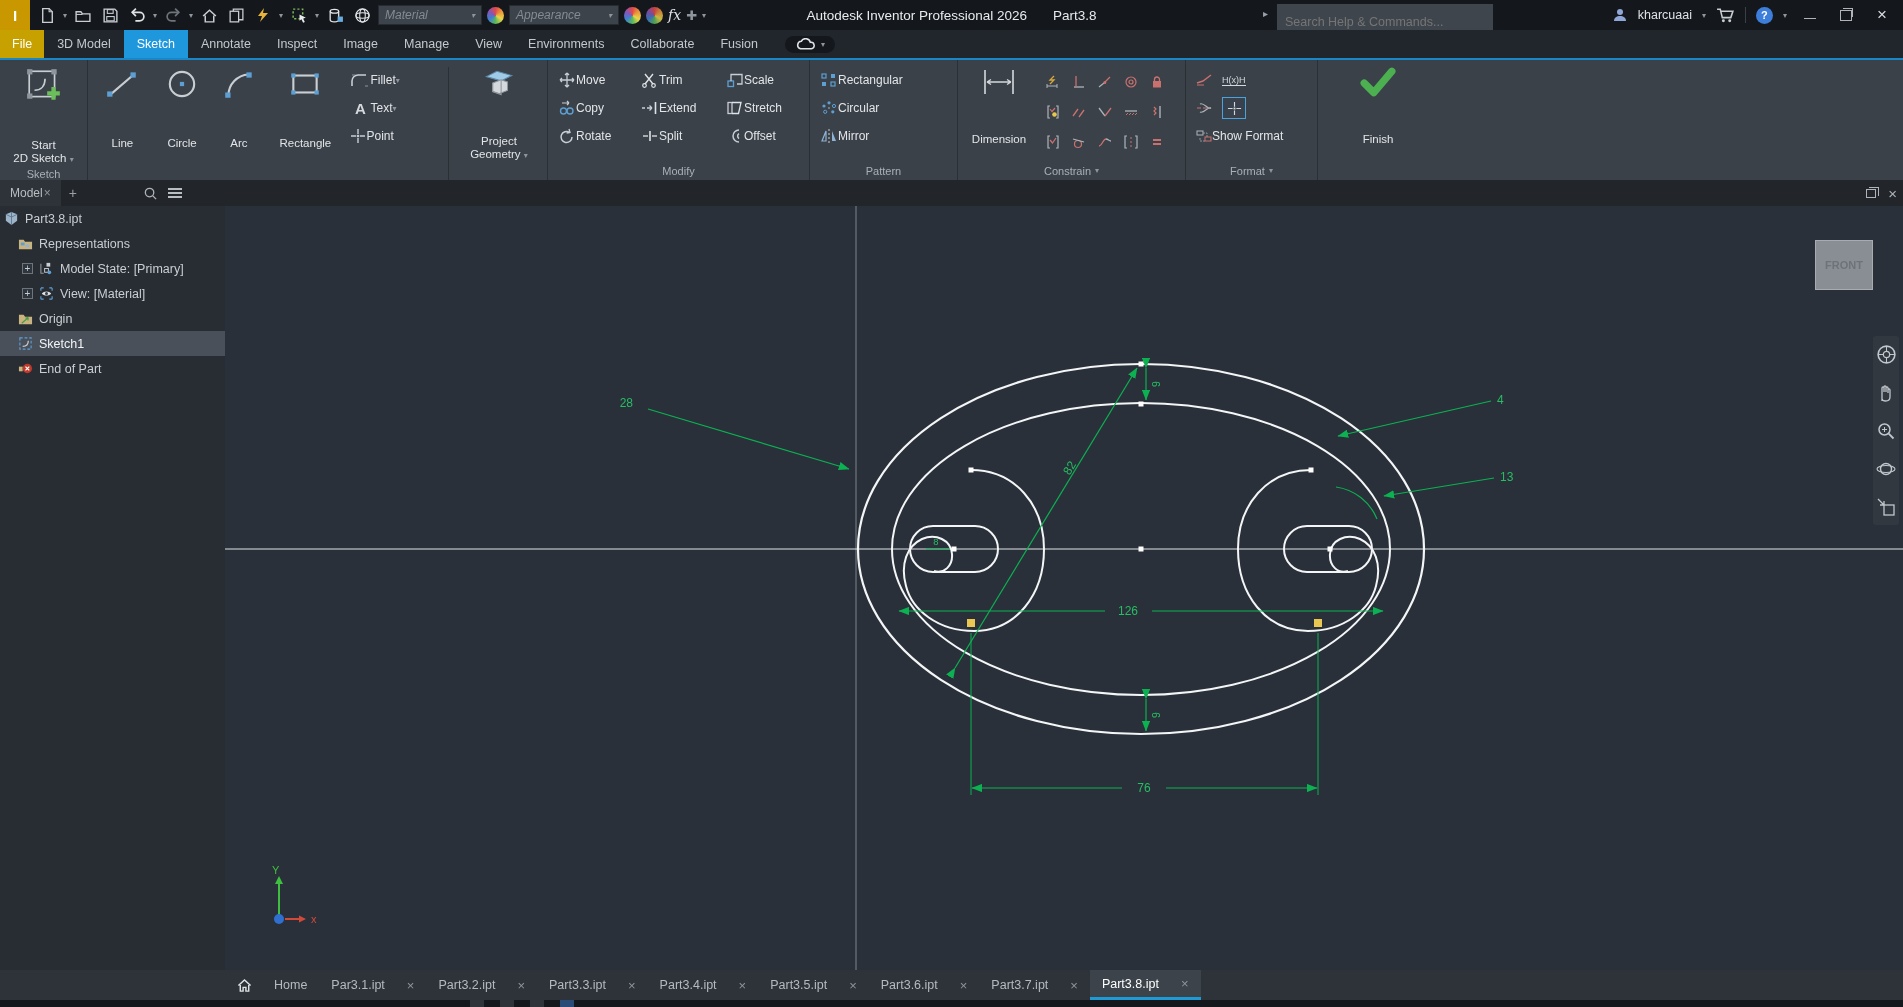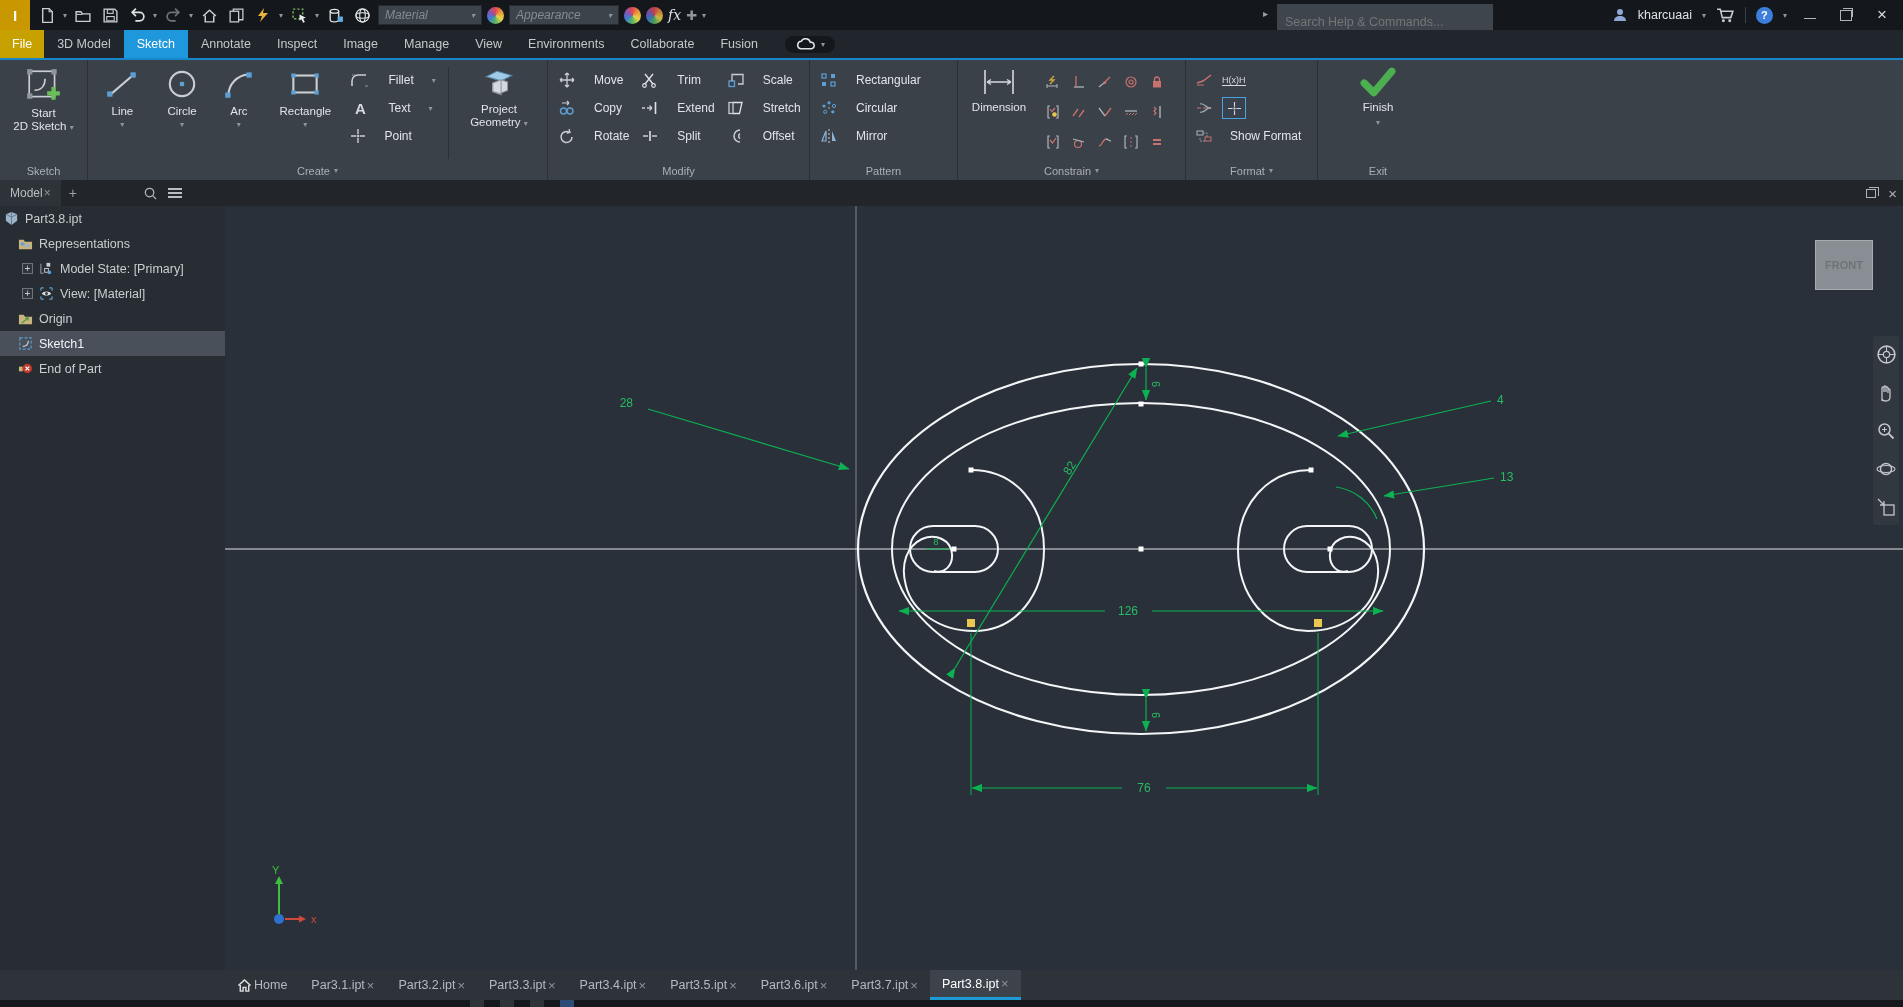--- a/index.html
+++ b/index.html
@@ -44,24 +44,24 @@
     border-radius:9px; padding:2px 10px; align-self:center; }
 
   
   #ribbon { position:absolute; left:0; top:58px; width:1903px; height:122px; background:#3a4149;
     border-top:2px solid #1787c9; display:flex; }
   .panel { display:flex; flex-direction:column; border-right:1px solid #2b3036; }
   .panel-body { flex:1; display:flex; align-items:flex-start; padding:5px 6px 0 6px; }
   .panel-label { height:19px; display:flex; align-items:center; justify-content:center; gap:4px;
     font-size:11px; color:#aab0b7; }
   .bigbtn { display:flex; flex-direction:column; align-items:center; justify-content:flex-start;
-    padding:2px 4px; color:#e2e5e8; font-size:11.5px; line-height:13px; text-align:center; }
+    padding:2px 4px; color:#e2e5e8; font-size:11.5px; line-height:13px; text-align:center;gap:32px; }
   .bigbtn .lbl { margin-top:4px; }
   .smallcol { display:flex; flex-direction:column; gap:4px; padding-top:3px; }
-  .smallbtn { display:flex; align-items:center; gap:18px; color:#e2e5e8; font-size:12px; height:24px; padding:0 4px; }
+  .smallbtn { display:flex; align-items:center; gap:0; color:#e2e5e8; font-size:12px; height:24px; padding:0 4px; }
   .vdiv { width:1px; background:#2b3036; margin:2px 6px; align-self:stretch; }
   .congrid { display:grid; grid-template-columns:repeat(5,26px); grid-auto-rows:30px; margin-left:6px; padding-top:2px; }
   .cc { display:flex; align-items:center; justify-content:center; }
   .hl-box { border:1px solid #4aa3dc; background:#39424c; }
 
   
   #docstrip { position:absolute; left:0; top:180px; width:1903px; height:26px; background:#22262b;
     display:flex; align-items:center; color:#b9bec3; font-size:12px; }
   #browser-tab { display:flex; align-items:center; gap:1px; background:#2e3339; height:26px; padding:0 10px; }
   #docstrip .plus { color:#9aa0a7; font-size:14px; margin-left:8px; }
@@ -85,21 +85,21 @@
   #canvas { position:absolute; left:225px; top:206px; right:0; bottom:37px; background:#293039; overflow:hidden; }
   #viewcube { position:absolute; left:1590px; top:34px; width:58px; height:50px; background:rgba(150,155,161,.88);
     border:1px solid #a8acb0; display:flex; align-items:center; justify-content:center;
     color:#6e7378; font-size:11px; font-weight:bold; }
   #navbar { position:absolute; right:4px; top:130px; width:26px; display:flex; flex-direction:column; gap:18px;
     align-items:center; padding:8px 0; background:rgba(70,76,84,.30); border-radius:3px; color:#c2c7cc; }
 
   
   #doctabs { position:absolute; left:0; bottom:7px; width:1903px; height:30px; background:#2e333a;
     display:flex; align-items:stretch; font-size:12.5px; color:#b4bac0; padding-left:225px; }
-  .dtab { display:flex; align-items:center; gap:2px; padding:0 12px; }
+  .dtab { display:flex; align-items:center; gap:22px; padding:0 12px; }
   .dtab .x { color:#8e959c; font-size:13px; }
   .dtab.active { background:#3c434b; color:#fff; border-bottom:3px solid #1d9bd7; }
   #statusbar { position:absolute; left:0; bottom:0; width:1903px; height:7px; background:#14181c; }
   .statmark { position:absolute; bottom:0; width:14px; height:7px; background:#4a5057; opacity:.5; }
 </style>
 </head>
 <body>
 
 <svg width="0" height="0" style="position:absolute">
   <defs>
@@ -426,20 +426,24 @@
       <span style="flex:1">Appearance</span>
         <span class="caret">▾</span>
     </div>
     <span class="colorwheel"></span>
     <span class="colorwheel" style="opacity:.85"></span>
     <span class="fx">fx</span>
     <span style="color:#8e959c;font-size:13px">✚</span>
     <span class="caret">▾</span>
   </div>
 
+  <div id="title-center">
+    <span>Autodesk Inventor Professional 2026</span>
+    <span>Part3.8</span>
+  </div>
 
   <span class="abs" style="left:1263px;top:8px;color:#9aa0a7;font-size:10px">▸</span>
   <div id="search-wrap">
     <input placeholder="Search Help &amp; Commands..." style="">
   </div>
 
   <div id="tb-right">
     <span class="ico">
         <svg width="16" height="16">
           <use href="#s-person"></use>

